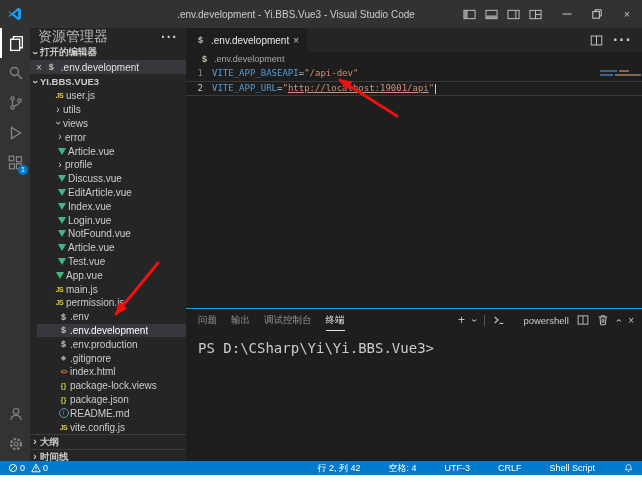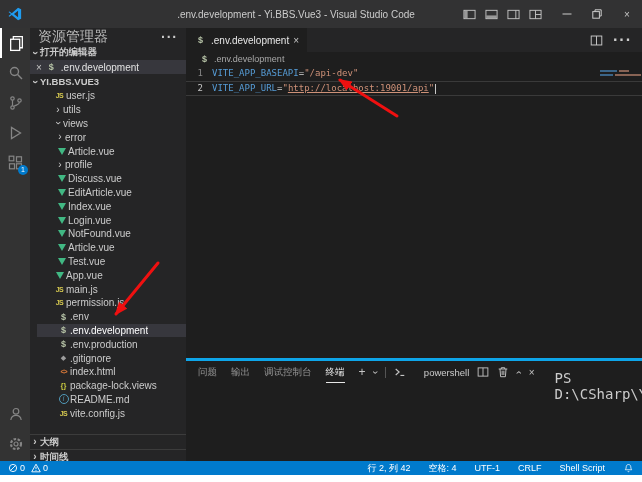--- a/index.html
+++ b/index.html
@@ -71,39 +71,39 @@
   .tok.key{color:#569cd6;}
   .tok.op{color:#d4d4d4;}
   .tok.str{color:#ce9178;}
   .tok.link{color:#ce9178;text-decoration:underline;}
   .cursor{display:inline-block;width:1px;height:10px;background:#c8c8c8;margin-left:1px;vertical-align:middle;}
   .minimap{position:absolute;top:2px;right:0;width:44px;height:56px;}
   .mm-row{height:2px;margin:2px 0 0 2px;display:flex;gap:2px;}
   .mm-seg{height:2px;display:inline-block;}
 
   
-  .panel{height:103px;flex:none;border-top:3px solid #0ea5e9;display:flex;flex-direction:row;}
+  .panel{height:153px;flex:none;border-top:1px solid #0ea5e9;display:flex;flex-direction:column;}
   .panel-header{height:22px;flex:none;display:flex;align-items:center;padding:0 8px 0 12px;}
   .panel-tab{height:22px;line-height:22px;margin-right:14px;font-size:9.5px;color:#969696;}
   .panel-tab[data-active="true"]{color:#e7e7e7;border-bottom:1px solid #e7e7e7;}
   .panel-actions{margin-left:auto;display:flex;align-items:center;gap:8px;color:#c5c5c5;font-size:10px;}
   .plus-icon::before{content:"+";font-size:12px;}
   .chev{display:inline-block;font-size:10px;}
   .chev.down::before{content:"›";display:inline-block;transform:rotate(90deg);}
   .chev.up::before{content:"›";display:inline-block;transform:rotate(-90deg);}
   .vsep{width:1px;height:11px;background:#555555;}
   .shell-pick{display:flex;align-items:center;gap:18px;font-size:9.5px;color:#cccccc;}
   .terminal{padding:9px 0 0 12px;font-family:"DejaVu Sans Mono",monospace;font-size:14px;color:#cccccc;flex:1;}
 
   
   .statusbar{position:absolute;left:0;right:0;bottom:0;height:14px;background:#007acc;color:#ffffff;
              display:flex;align-items:center;padding:0 8px;font-size:9px;}
   .sb-left{display:flex;align-items:center;gap:7px;}
   .sb-group{display:flex;align-items:center;gap:2px;}
-  .sb-right{margin-left:auto;display:flex;align-items:center;gap:18px;}
+  .sb-right{margin-left:auto;display:flex;align-items:center;gap:28px;}
 
   .annotations{position:absolute;left:0;top:0;pointer-events:none;z-index:40;}
   svg{display:block;}
 </style>
 </head>
 <body>
 
 <div class="window">
 
   <div class="titlebar">
@@ -347,20 +347,25 @@
           <span class="ficon"></span>
           <span class="tlabel">index.html</span>
         </div>
 
         <div class="tree-row" data-indent="1" data-kind="file" data-icon="json" title="package-lock.json">
 
           <span class="ficon"></span>
           <span class="tlabel">package-lock.views</span>
         </div>
 
+        <div class="tree-row" data-indent="1" data-kind="file" data-icon="json" title="package.json">
+
+          <span class="ficon"></span>
+          <span class="tlabel">package.json</span>
+        </div>
 
         <div class="tree-row" data-indent="1" data-kind="file" data-icon="info" title="README.md">
 
           <span class="ficon"></span>
           <span class="tlabel">README.md</span>
         </div>
 
         <div class="tree-row" data-indent="1" data-kind="file" data-icon="js" title="vite.config.js">
 
           <span class="ficon"></span>
@@ -483,21 +488,21 @@
           </svg>
         <span>0</span>
       </span>
     </div>
     <div class="sb-right">
 
         <span class="sb-item">行 2, 列 42</span>
 
         <span class="sb-item">空格: 4</span>
 
-        <span class="sb-item">UTF-1</span>
+        <span class="sb-item">UTF-3</span>
 
         <span class="sb-item">CRLF</span>
 
         <span class="sb-item">Shell Script</span>
 
       <svg width="11" height="11" viewBox="0 0 16 16">
           <path d="M8 2.2 C6.1 2.2 4.7 3.6 4.7 5.5 C4.7 8.6 3.2 9.8 3.2 9.8 H12.8 C12.8 9.8 11.3 8.6 11.3 5.5 C11.3 3.6 9.9 2.2 8 2.2 Z" fill="none" stroke="#ffffff" stroke-width="1.1"></path>
           <path d="M6.7 11.8 A1.4 1.4 0 0 0 9.3 11.8" fill="none" stroke="#ffffff" stroke-width="1.1"></path>
         </svg>
     </div>

